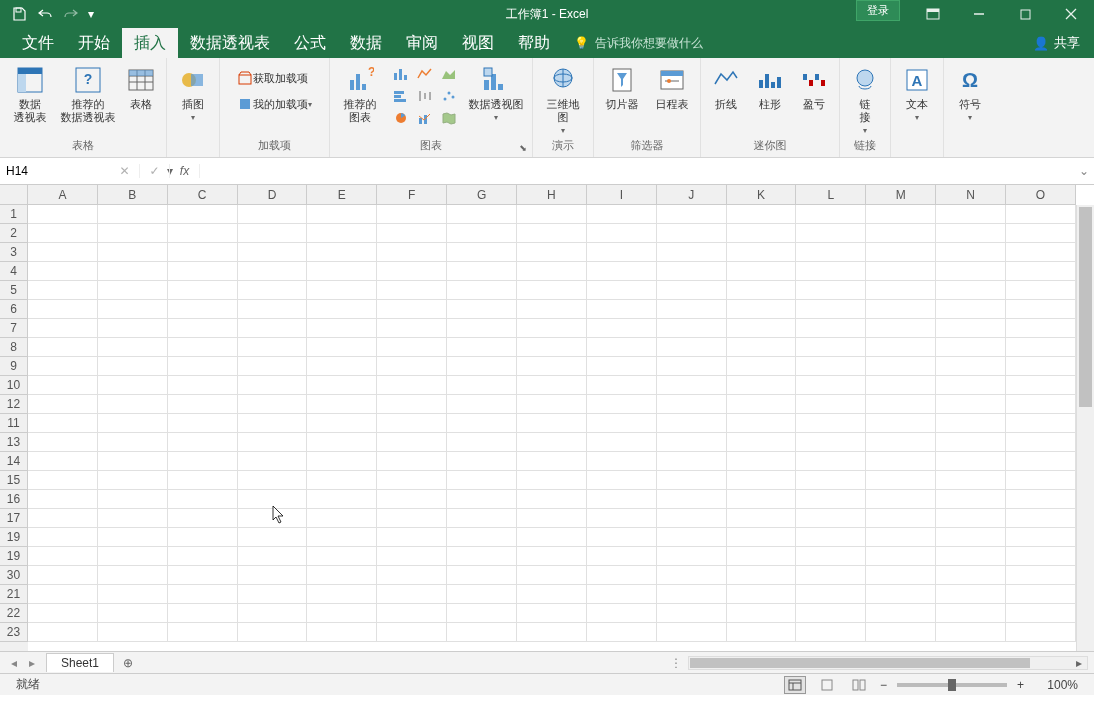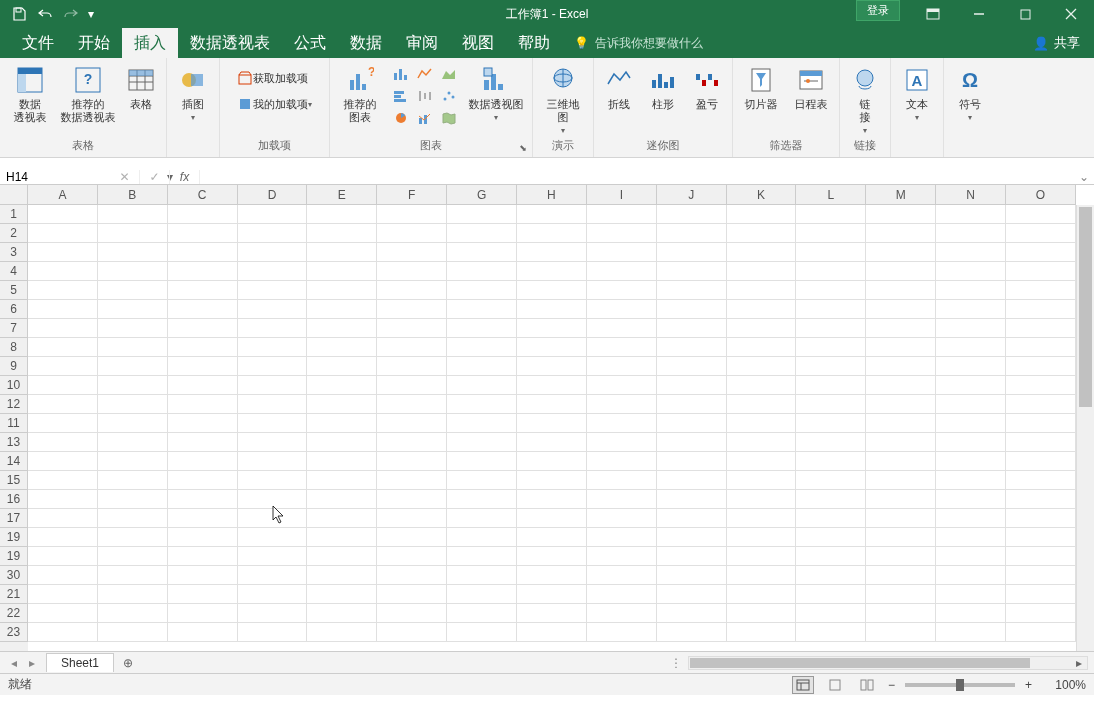--- a/index.html
+++ b/index.html
@@ -31,21 +31,21 @@
 .big-btn .arrow-down { font-size: 8px; color: #666; margin-top: 2px; }
 .group-label { font-size: 11px; color: #666; padding: 2px 0 4px; }
 .group-launcher { position: absolute; right: 2px; bottom: 2px; width: 14px; height: 14px; display:flex; align-items:center; justify-content:center; font-size:9px; color:#666;}
 .addin-row { display: flex; align-items: center; font-size: 11px; padding: 2px 0; }
 .addin-row .ic-sm { width: 16px; height: 16px; display:flex; align-items:center; justify-content:center; }
 .mini-col { display: flex; flex-direction: column; gap: 2px; padding-top: 2px;}
 .mini-row { display: flex; gap: 2px; }
 .mini-btn { width: 22px; height: 20px; display:flex; align-items:center; justify-content:center;}
 
 
-.fbar { height: 27px; border-bottom: 1px solid #ccc; display: flex; align-items: flex-end; background: #fff; }
+.fbar { height: 27px; border-bottom: 1px solid #ccc; display: flex; align-items: center; background: #fff; }
 .name-box { width: 100px; border-right: 1px solid #ccc; display: flex; align-items: center; }
 .name-box input { flex:1; border: none; padding: 0 6px; font-size: 12px; outline: none; }
 .name-box .dd { width: 18px; text-align: center; color: #666; }
 .fb-btn { width: 30px; display: flex; align-items: center; justify-content: center; color: #b0b0b0; border-right: 1px solid #eee;}
 .fb-btn.fx { color: #666; font-style: italic; }
 .formula-input { flex: 1; border: none; padding: 0 6px; outline: none; }
 .fb-expand { width: 20px; display:flex; align-items:center; justify-content:center; color:#888;}
 
 
 .grid-area { position: relative; height: 466px; background: #fff; display:flex; flex-direction: column;}
@@ -66,21 +66,21 @@
 .sheet-nav span { width:16px; text-align:center;}
 .sheet-tab { background: #fff; border-top:1px solid #ccc; border-left:1px solid #ccc; border-right:1px solid #ccc; padding: 2px 14px; font-size: 12px; text-align: right;}
 .add-sheet { width: 28px; text-align:center; color:#666;}
 .hscroll-area { flex:1; display:flex; align-items:center; justify-content:flex-end; padding-right:6px;}
 .hscroll { width: 400px; height: 14px; background:#f0f0f0; border:1px solid #ddd; position:relative;}
 .hscroll .hthumb{ position:absolute; left:1px; top:1px; bottom:1px; width: 340px; background:#c1c1c1;}
 .hscroll .harrow { position:absolute; top:0; bottom:0; width:16px; display:flex;align-items:center;justify-content:center;color:#666;}
 .hscroll .harrow.l{left:0;} .hscroll .harrow.r{right:0;}
 
 
-.status { height: 22px; background: #f3f3f3; border-top:1px solid #ccc; display:flex; align-items:center; padding: 0 8px; font-size:12px; color:#444;}
+.status { height: 22px; background: #f3f3f3; border-top:1px solid #ccc; display:flex; align-items:center; padding: 0 16px; font-size:12px; color:#444;}
 .status .right { margin-left:auto; display:flex; align-items:center; gap:10px;}
 .view-btn { width:22px; height:18px; display:flex; align-items:center; justify-content:center; border:1px solid transparent;}
 .view-btn.active { border-color:#999; background:#e3e3e3;}
 .zoom-slider { width: 110px; height: 4px; background:#bbb; position:relative;}
 .zoom-slider .zknob { position:absolute; left:50%; top:-4px; width:8px; height:12px; background:#666; transform:translateX(-50%);}
 .zoom-txt { width:44px; text-align:right;}
 
 .cursor { position: absolute; left: 272px; top: 320px; width: 14px; height: 20px; pointer-events:none;}
 
 svg { display:block; }
@@ -345,20 +345,46 @@
         <span style="white-space:pre;">三维地
 图</span>
         <span class="arrow-down">▾</span>
       </div>
     </div>
     <div class="group-label">演示</div>
   </div>
 
   <div class="group">
     <div class="group-body">
+      <div class="big-btn" style="width:44px;">
+        <div class="ic">
+            <svg width="26" height="26">
+              <rect x="4" y="2" width="18" height="22" fill="#fff" stroke="#666"></rect>
+              <path d="M8 6l10 0-4 6v6l-2 2v-8z" fill="#5b9bd5"></path>
+            </svg>
+          </div>
+        <span>切片器</span>
+      </div>
+      <div class="big-btn" style="width:44px;">
+        <div class="ic">
+            <svg width="26" height="26">
+              <rect x="2" y="4" width="22" height="18" fill="#fff" stroke="#666"></rect>
+              <rect x="2" y="4" width="22" height="5" fill="#5b9bd5"></rect>
+              <line x1="6" y1="14" x2="20" y2="14" stroke="#666"></line>
+              <circle cx="10" cy="14" r="2" fill="#ed7d31"></circle>
+            </svg>
+          </div>
+        <span>日程表</span>
+      </div>
+    </div>
+    <div class="group-label">筛选器</div>
+  </div>
+
+  <div class="group">
+    <div class="group-body">
       <div class="big-btn" style="width:38px;">
         <div class="ic">
             <svg width="26" height="20">
               <polyline points="2,14 8,4 14,10 20,2 24,8" fill="none" stroke="#2e75b6" stroke-width="1.5"></polyline>
             </svg>
           </div>
         <span>折线</span>
       </div>
       <div class="big-btn" style="width:38px;">
         <div class="ic">
@@ -377,46 +403,20 @@
               <rect x="2" y="4" width="4" height="6" fill="#2e75b6"></rect>
               <rect x="8" y="10" width="4" height="6" fill="#c00000"></rect>
               <rect x="14" y="4" width="4" height="6" fill="#2e75b6"></rect>
               <rect x="20" y="10" width="4" height="6" fill="#c00000"></rect>
             </svg>
           </div>
         <span>盈亏</span>
       </div>
     </div>
     <div class="group-label">迷你图</div>
-  </div>
-
-  <div class="group">
-    <div class="group-body">
-      <div class="big-btn" style="width:44px;">
-        <div class="ic">
-            <svg width="26" height="26">
-              <rect x="4" y="2" width="18" height="22" fill="#fff" stroke="#666"></rect>
-              <path d="M8 6l10 0-4 6v6l-2 2v-8z" fill="#5b9bd5"></path>
-            </svg>
-          </div>
-        <span>切片器</span>
-      </div>
-      <div class="big-btn" style="width:44px;">
-        <div class="ic">
-            <svg width="26" height="26">
-              <rect x="2" y="4" width="22" height="18" fill="#fff" stroke="#666"></rect>
-              <rect x="2" y="4" width="22" height="5" fill="#5b9bd5"></rect>
-              <line x1="6" y1="14" x2="20" y2="14" stroke="#666"></line>
-              <circle cx="10" cy="14" r="2" fill="#ed7d31"></circle>
-            </svg>
-          </div>
-        <span>日程表</span>
-      </div>
-    </div>
-    <div class="group-label">筛选器</div>
   </div>
 
   <div class="group">
     <div class="group-body">
       <div class="big-btn" style="width:38px;">
         <div class="ic">
             <svg width="28" height="24">
               <circle cx="14" cy="10" r="8" fill="#bdd7ee" stroke="#2e75b6"></circle>
               <path d="M8 18a6 3 0 0012 0" fill="none" stroke="#2e75b6"></path>
             </svg>

